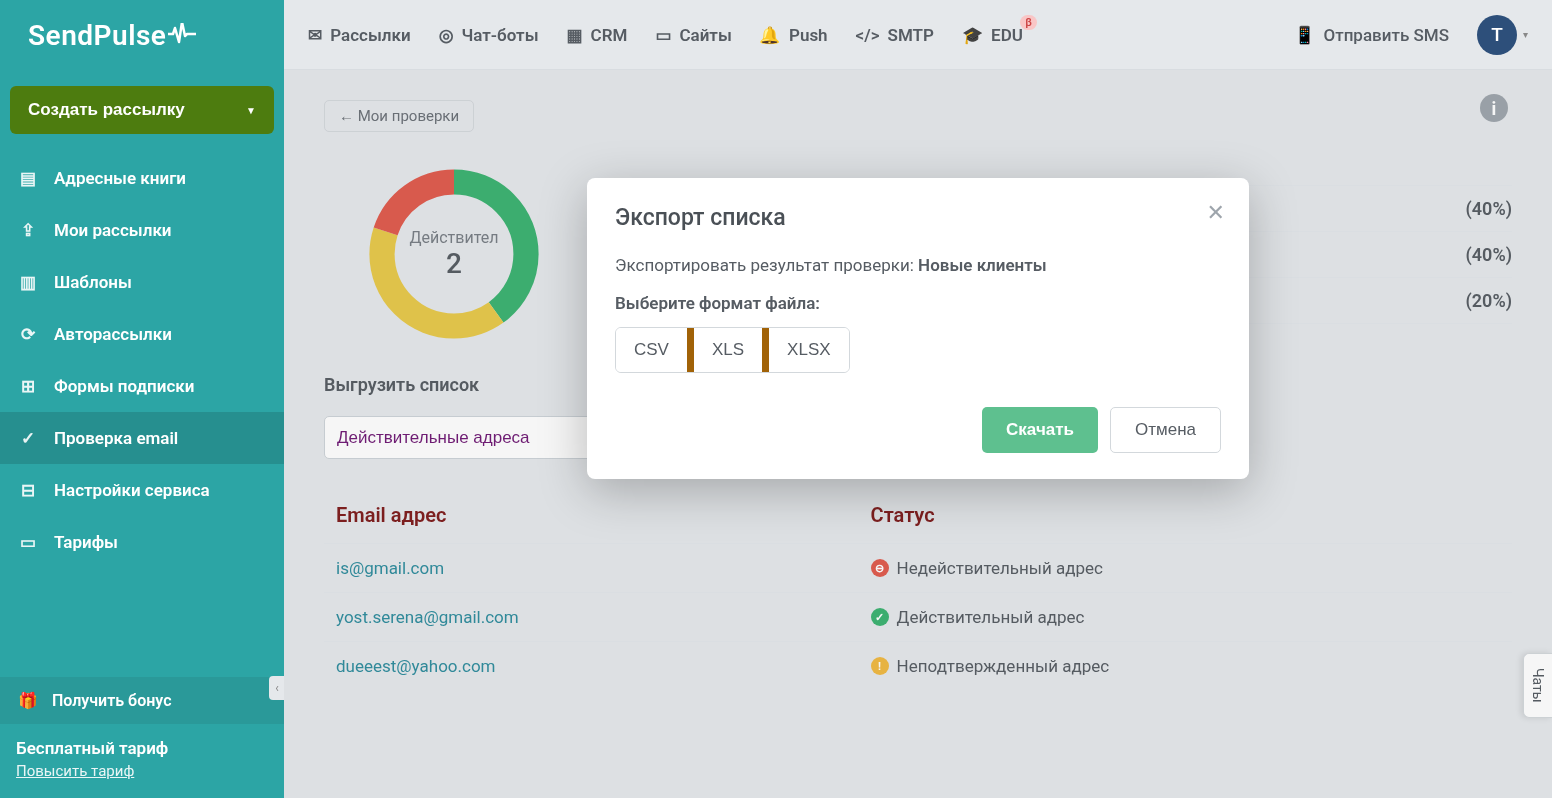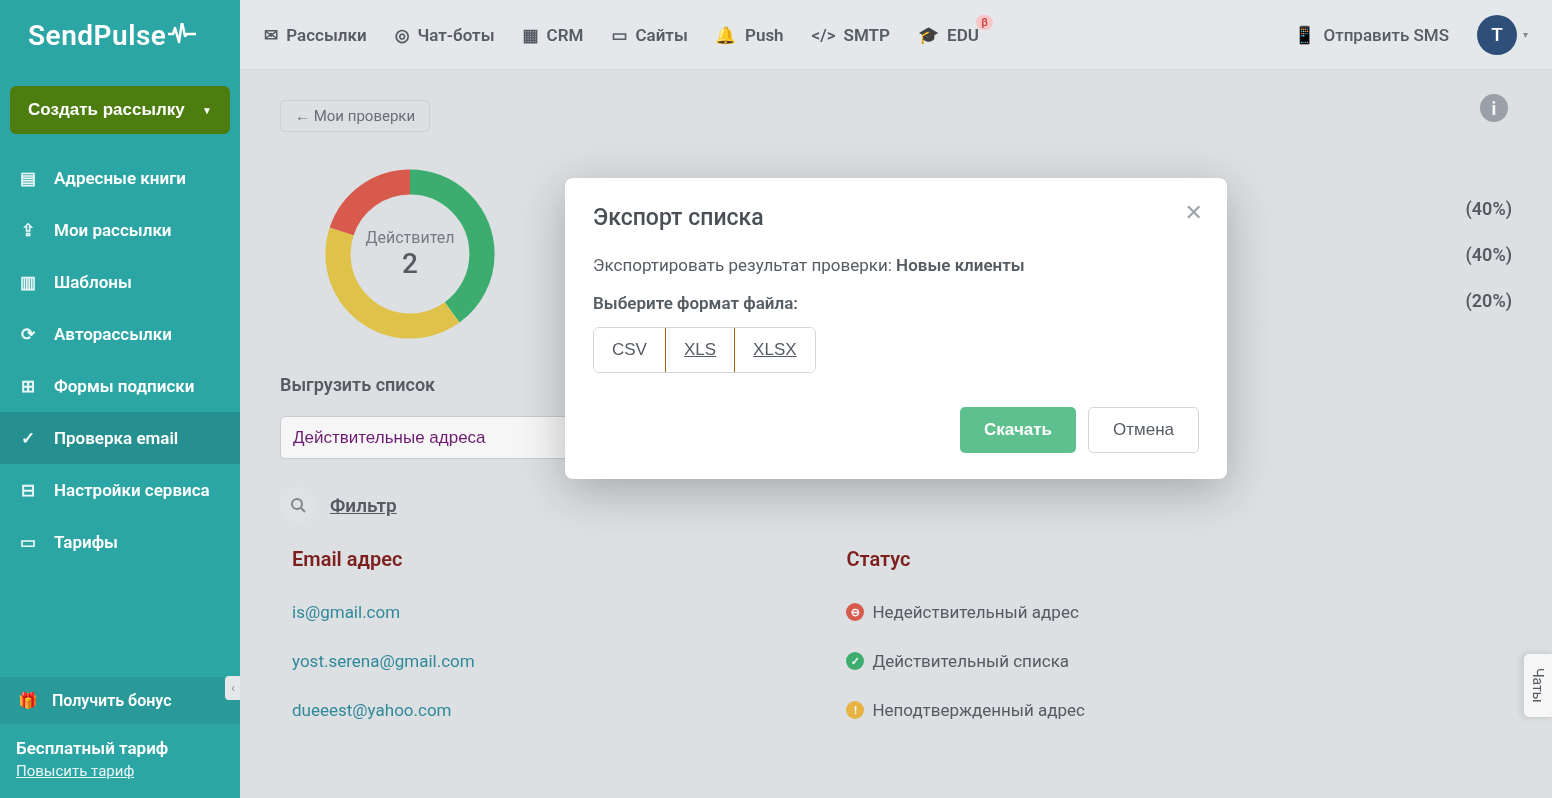--- a/index.html
+++ b/index.html
@@ -1,20 +1,20 @@
 <!DOCTYPE html>
 <html><head>
 <meta charset="utf-8">
 <style>
 * { margin: 0; padding: 0; box-sizing: border-box; }
 body { font-family: -apple-system, BlinkMacSystemFont, "Segoe UI", Roboto, sans-serif; background: #e5e8eb; color: #565c63; overflow: hidden; }
 .app { display: flex; height: 798px; width: 1552px; }
 
 
-.sidebar { width: 240px; background: #2ca5a5; color: #fff; display: flex; flex-direction: column; position: relative; }
+.sidebar { width: 284px; background: #2ca5a5; color: #fff; display: flex; flex-direction: column; position: relative; }
 .logo { height: 70px; display: flex; align-items: center; padding: 0 28px; font-size: 28px; font-weight: 600; letter-spacing: 0.5px; }
 .logo-pulse { display: inline-block; margin-left: 2px; }
 .create-btn { margin: 16px 10px 18px; background: #4d7c0f; border: none; color: #fff; font-size: 17px; font-weight: 600; padding: 14px 18px; border-radius: 6px; display: flex; align-items: center; justify-content: space-between; cursor: pointer; }
 .create-btn .chev { font-size: 10px; }
 .nav { list-style: none; flex: 1; }
 .nav li { display: flex; align-items: center; padding: 16px 18px; font-size: 17px; font-weight: 600; cursor: pointer; gap: 16px; }
 .nav li.active { background: #268f8f; }
 .nav li .nav-icon { width: 20px; display: inline-flex; justify-content: center; opacity: 0.9; }
 .bonus-btn { background: #2a9999; color: #fff; padding: 14px 18px; font-size: 16px; font-weight: 600; display: flex; align-items: center; gap: 14px; cursor: pointer; }
 .sidebar-collapse { position: absolute; right: -1px; top: 676px; width: 16px; height: 24px; background: #e5e8eb; border-radius: 4px 0 0 4px; display: flex; align-items: center; justify-content: center; font-size: 12px; color: #888; cursor: pointer; }
@@ -75,21 +75,21 @@
 
 .overlay { position: absolute; inset: 0; background: rgba(70, 75, 80, 0.05); display: flex; align-items: flex-start; justify-content: center; padding-top: 108px; }
 .modal { width: 662px; background: #fff; border-radius: 8px; box-shadow: 0 12px 48px rgba(0,0,0,0.25); padding: 26px 28px; position: relative; }
 .modal-title { font-size: 23px; font-weight: 500; color: #4a5056; margin-bottom: 24px; }
 .modal-close { position: absolute; top: 22px; right: 24px; font-size: 22px; color: #9ea5ac; cursor: pointer; }
 .modal-body p { font-size: 17px; color: #565c63; margin-bottom: 18px; }
 .modal-body .strong { font-weight: 600; }
 .format-label { font-size: 17px; font-weight: 600; margin-bottom: 14px; }
 .format-btns { display: flex; border: 1px solid #d3d8dc; border-radius: 6px; width: fit-content; overflow: hidden; margin-bottom: 34px; }
 .format-btns button { background: #fff; border: none; padding: 12px 18px; font-size: 17px; font-weight: 500; color: #565c63; cursor: pointer; }
-.format-btns button + button { border-left: 1px solid #a16207; text-decoration: underline; }
+.format-btns button + button { border-left: 7px solid #a16207; }
 .modal-footer { display: flex; justify-content: flex-end; gap: 12px; }
 .btn-download { background: #5ec08f; color: #fff; border: none; padding: 12px 24px; font-size: 17px; font-weight: 600; border-radius: 5px; cursor: pointer; }
 .btn-cancel { background: #fff; border: 1px solid #d3d8dc; padding: 12px 24px; font-size: 17px; font-weight: 500; color: #565c63; border-radius: 5px; cursor: pointer; }
 </style>
 </head>
 <body>
 
 <div class="app">
 
   <aside class="sidebar">
@@ -227,29 +227,20 @@
       <div class="export-sec">
         <div class="export-label">Выгрузить список</div>
         <div class="export-row">
           <select class="select">
             <option>Действительные адреса</option>
           </select>
           <button class="btn-primary">Выгрузить</button>
         </div>
       </div>
 
-      <div class="filter-row">
-        <div class="search-circle">
-          <svg width="16" height="16" viewBox="0 0 16 16">
-              <circle cx="7" cy="7" r="5" stroke="#888" stroke-width="2" fill="none"></circle>
-              <line x1="11" y1="11" x2="15" y2="15" stroke="#888" stroke-width="2"></line>
-            </svg>
-        </div>
-        <span class="filter-link">Фильтр</span>
-      </div>
 
       <table class="table">
         <thead>
           <tr>
             <th style="width:45%;">Email адрес</th>
             <th>Статус</th>
           </tr>
         </thead>
         <tbody id="email-rows">
             <tr>
@@ -259,21 +250,21 @@
                   <span class="status-icon status-invalid">⊖</span>
                   <span>Недействительный адрес</span>
                 </div>
               </td>
             </tr>
             <tr>
               <td class="email-col"><a href="#">yost.serena@gmail.com</a></td>
   <td>
                 <div class="status-cell">
                   <span class="status-icon status-valid">✓</span>
-                  <span>Действительный списка</span>
+                  <span>Действительный адрес</span>
                 </div>
               </td>
             </tr>
             <tr>
               <td class="email-col"><a href="#">dueeest@yahoo.com</a></td>
   <td>
                 <div class="status-cell">
                   <span class="status-icon status-unconfirmed">!</span>
                   <span>Неподтвержденный адрес</span>
                 </div>

